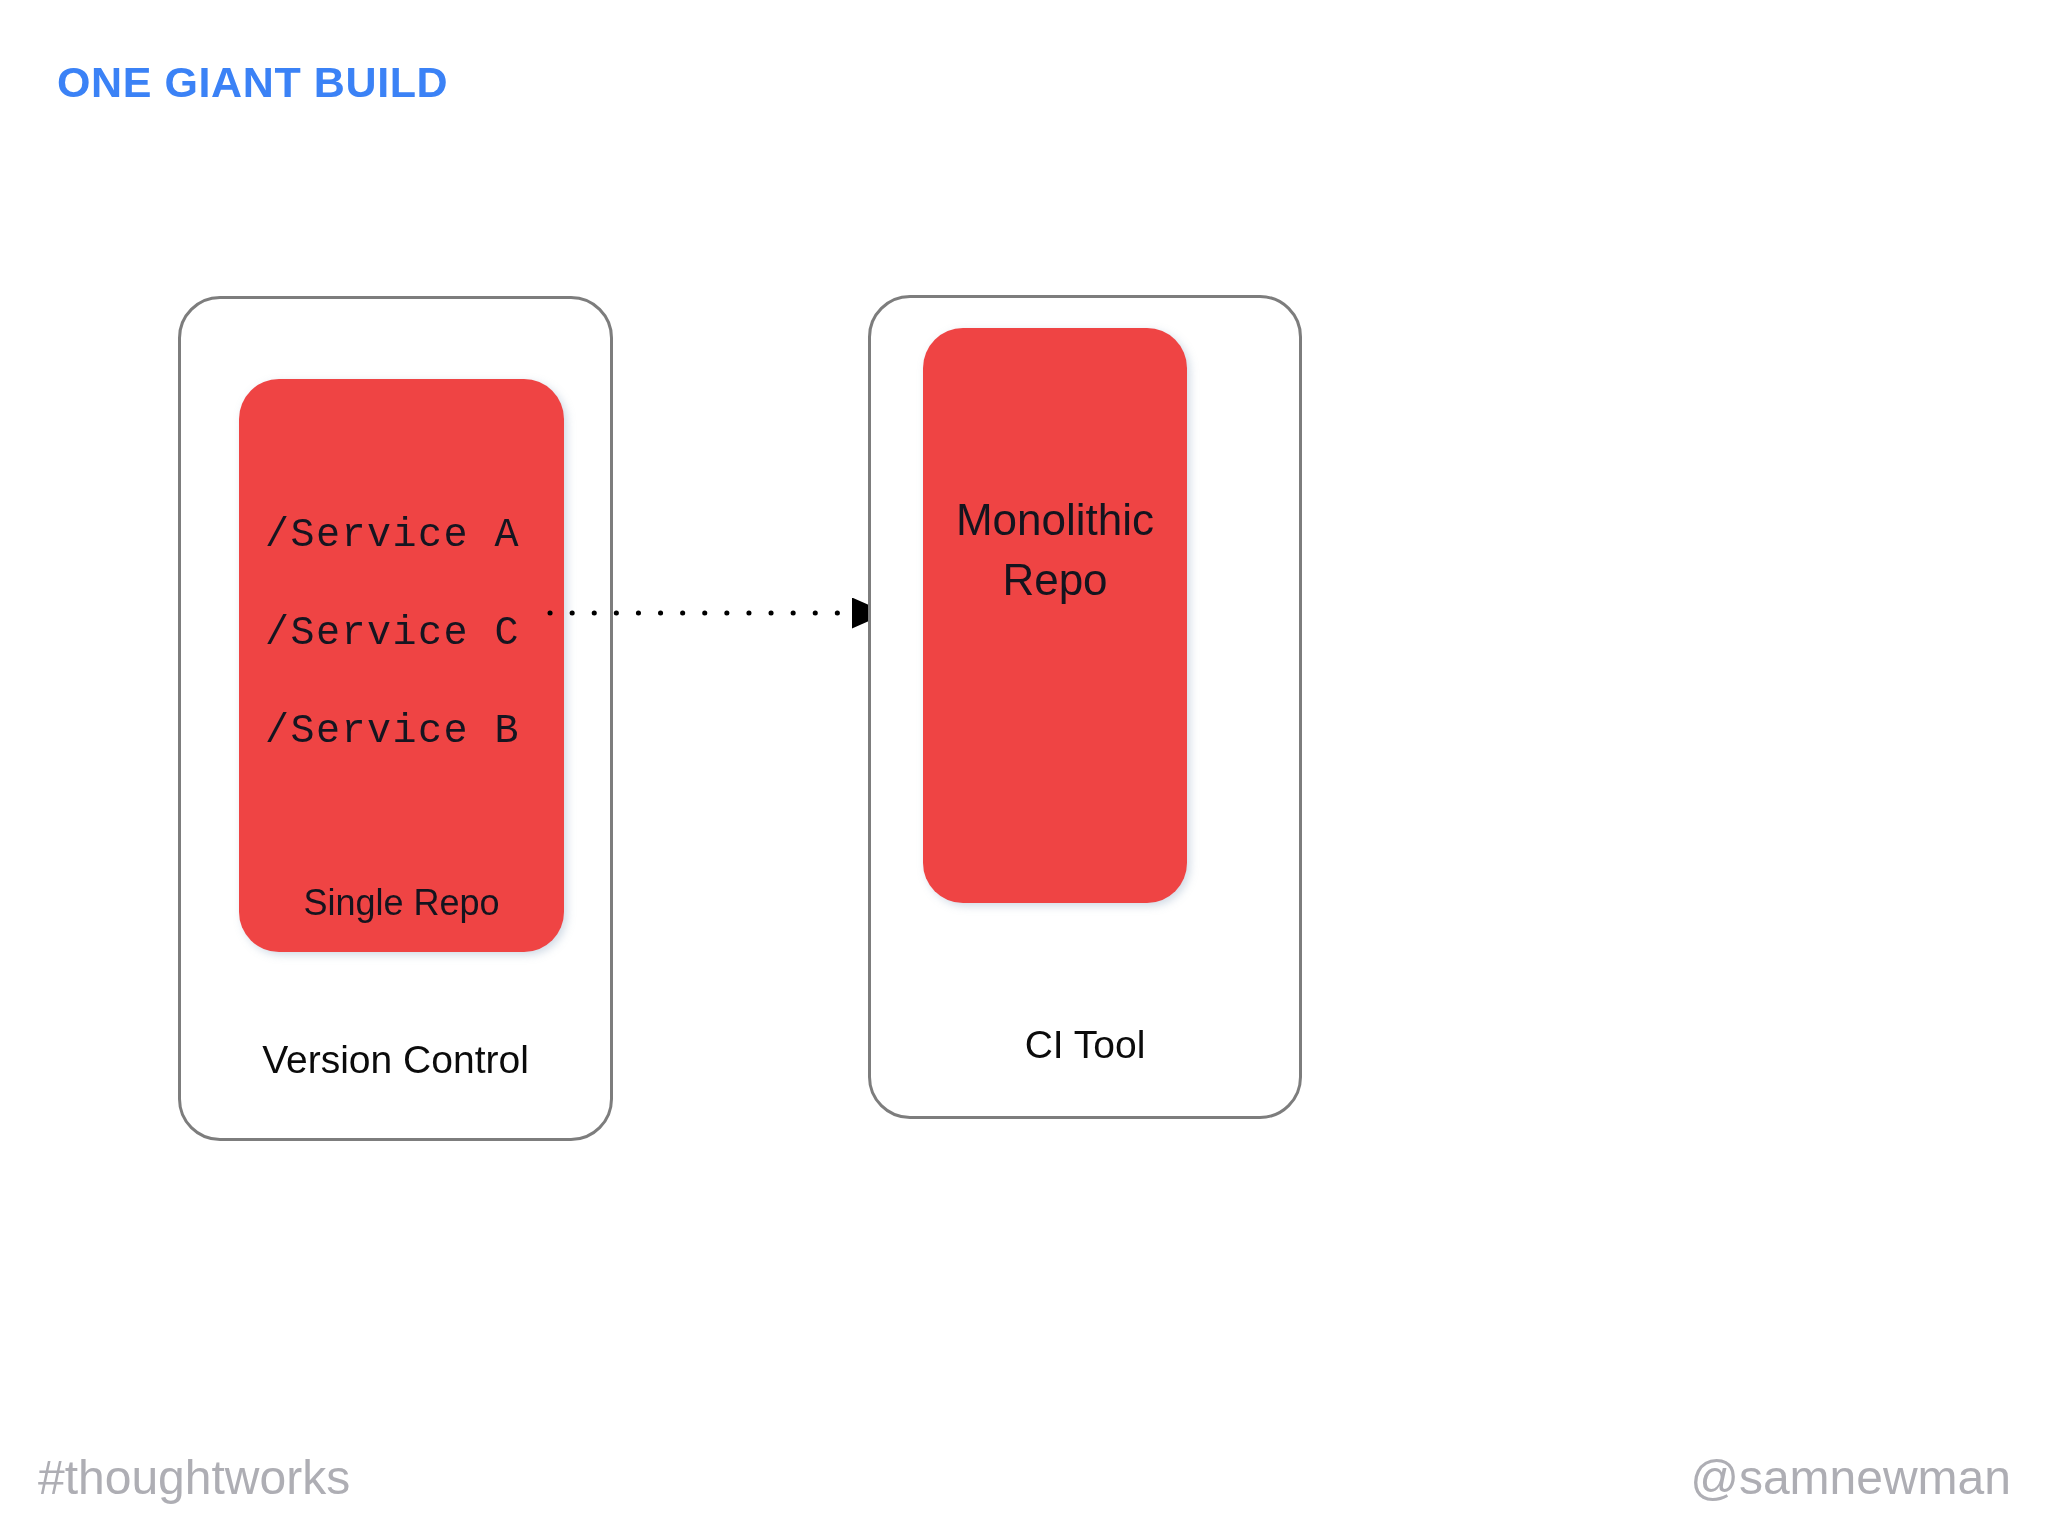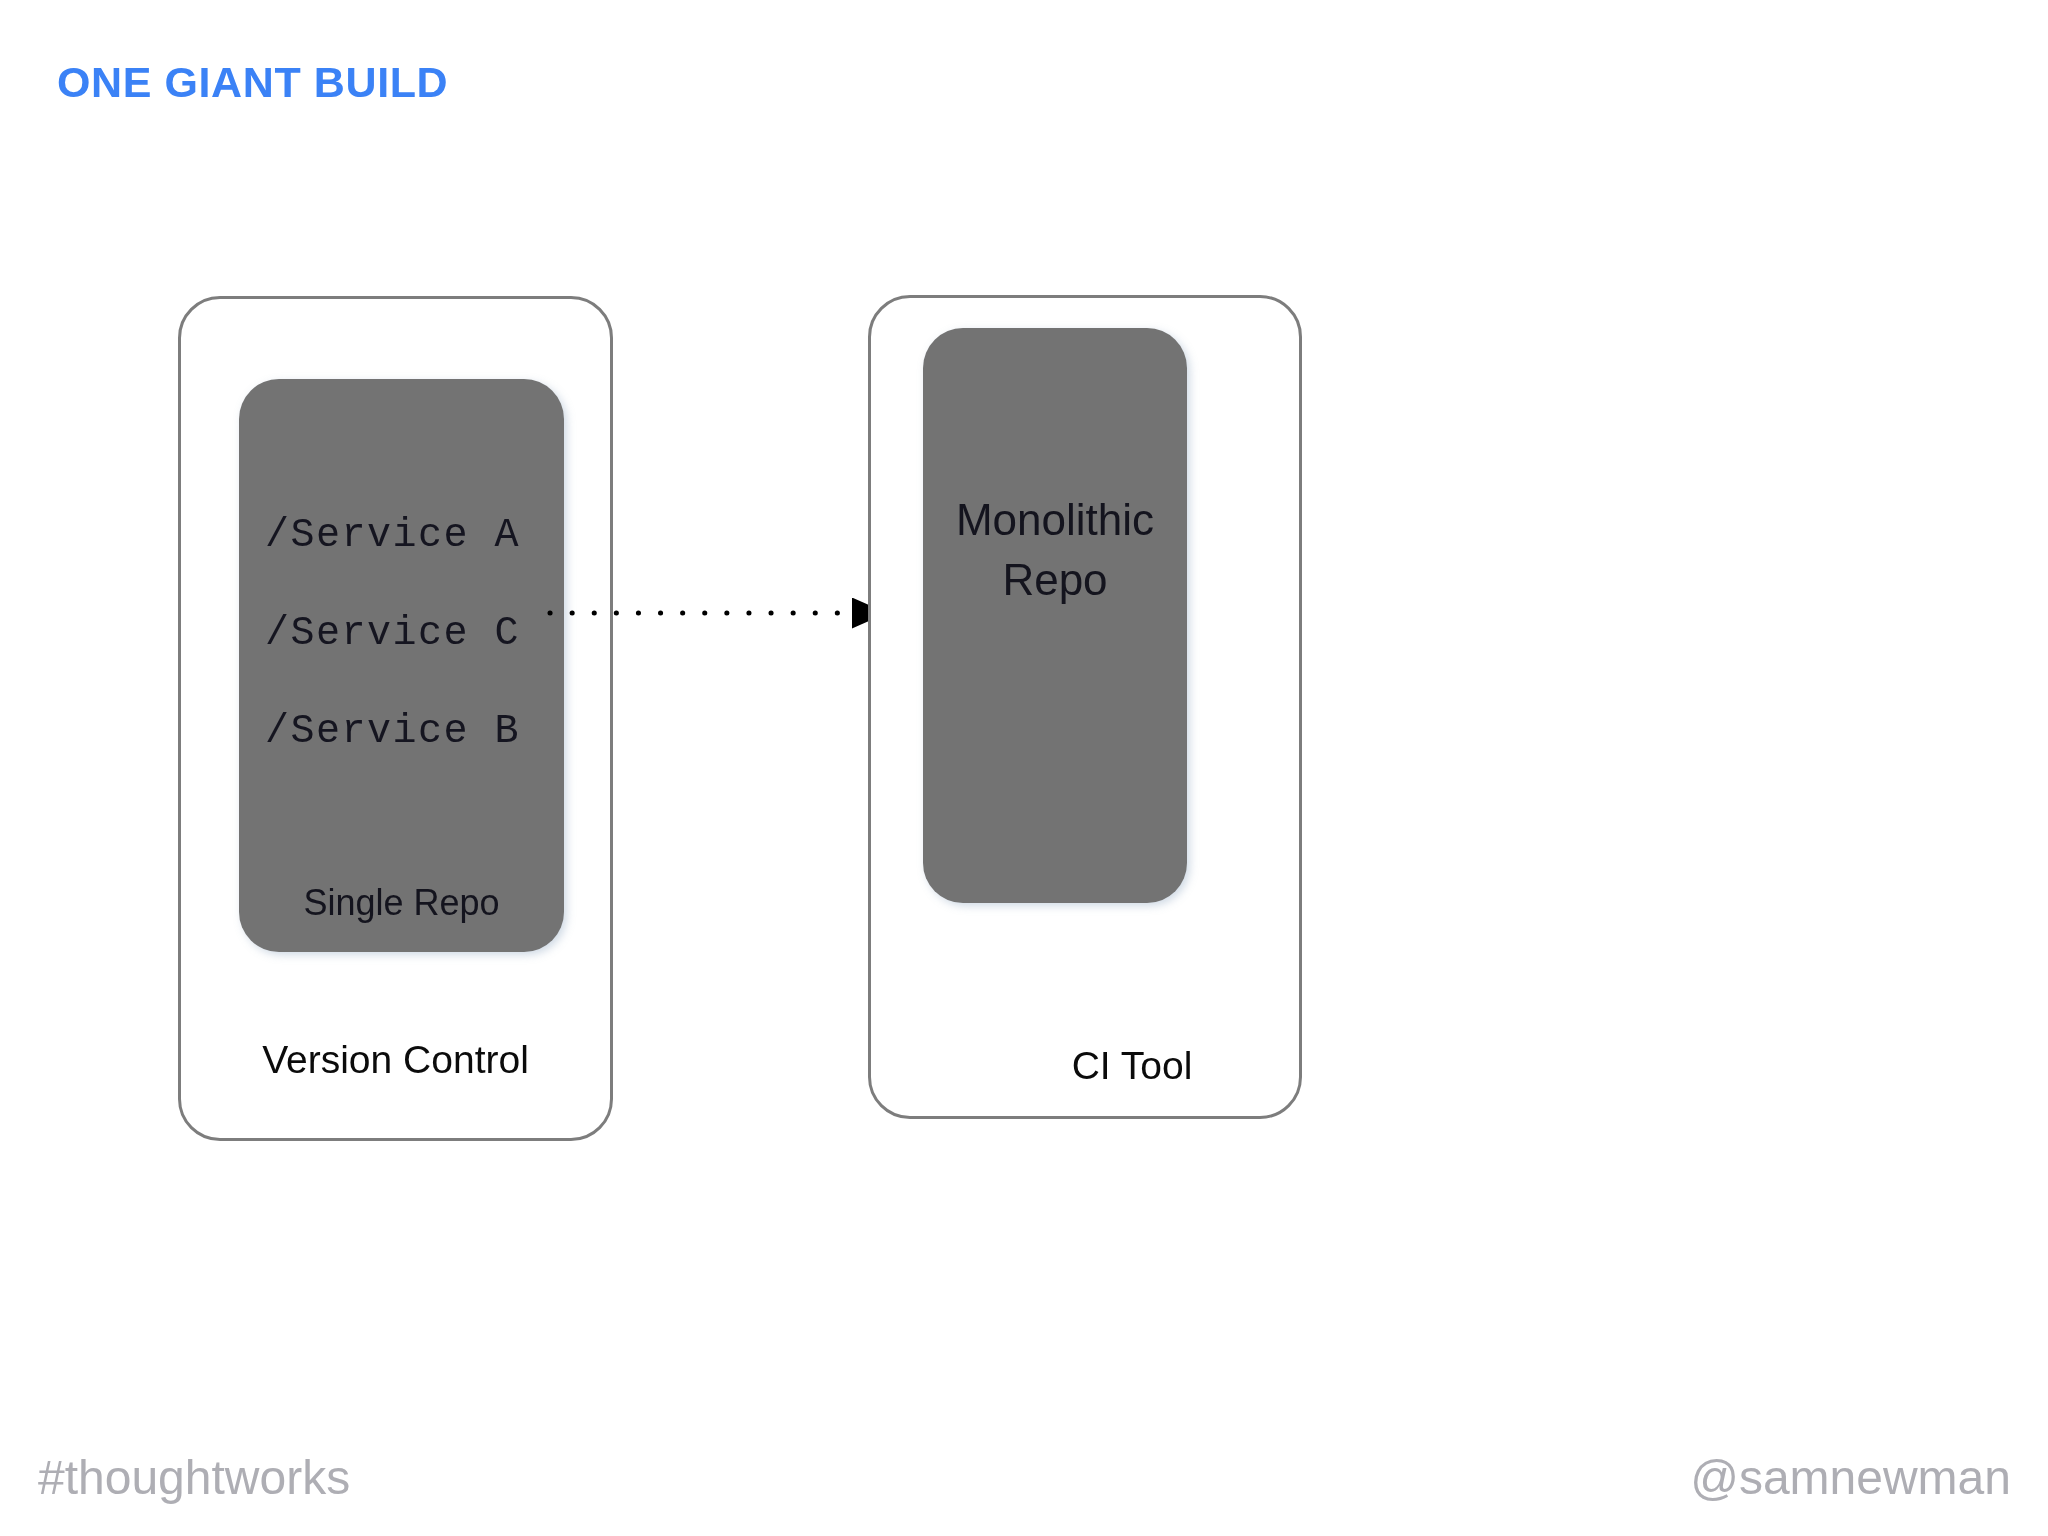--- a/index.html
+++ b/index.html
@@ -58,27 +58,27 @@
     left: 0;
     width: 100%;
     text-align: center;
     font-family: "Liberation Sans", sans-serif;
     font-weight: normal;
     font-size: 39px;
     color: #0b0b0b;
     white-space: nowrap;
   }
   #card-version-control .card-label { bottom: 56px; }
-  #card-ci-tool .card-label { bottom: 28px; padding-left: 47px; }
+  #card-ci-tool .card-label { bottom: 49px; }
 
   
   .blue-box {
     position: absolute;
     box-sizing: border-box;
-    background: #737373;
+    background: #ef4444;
     border-radius: 40px;
     box-shadow: 3px 3px 9px rgba(120,150,180,0.35);
   }
   #box-single-repo {
     left: 58px;
     top: 80px;
     width: 325px;
     height: 573px;
   }
   #box-monolithic-build {

